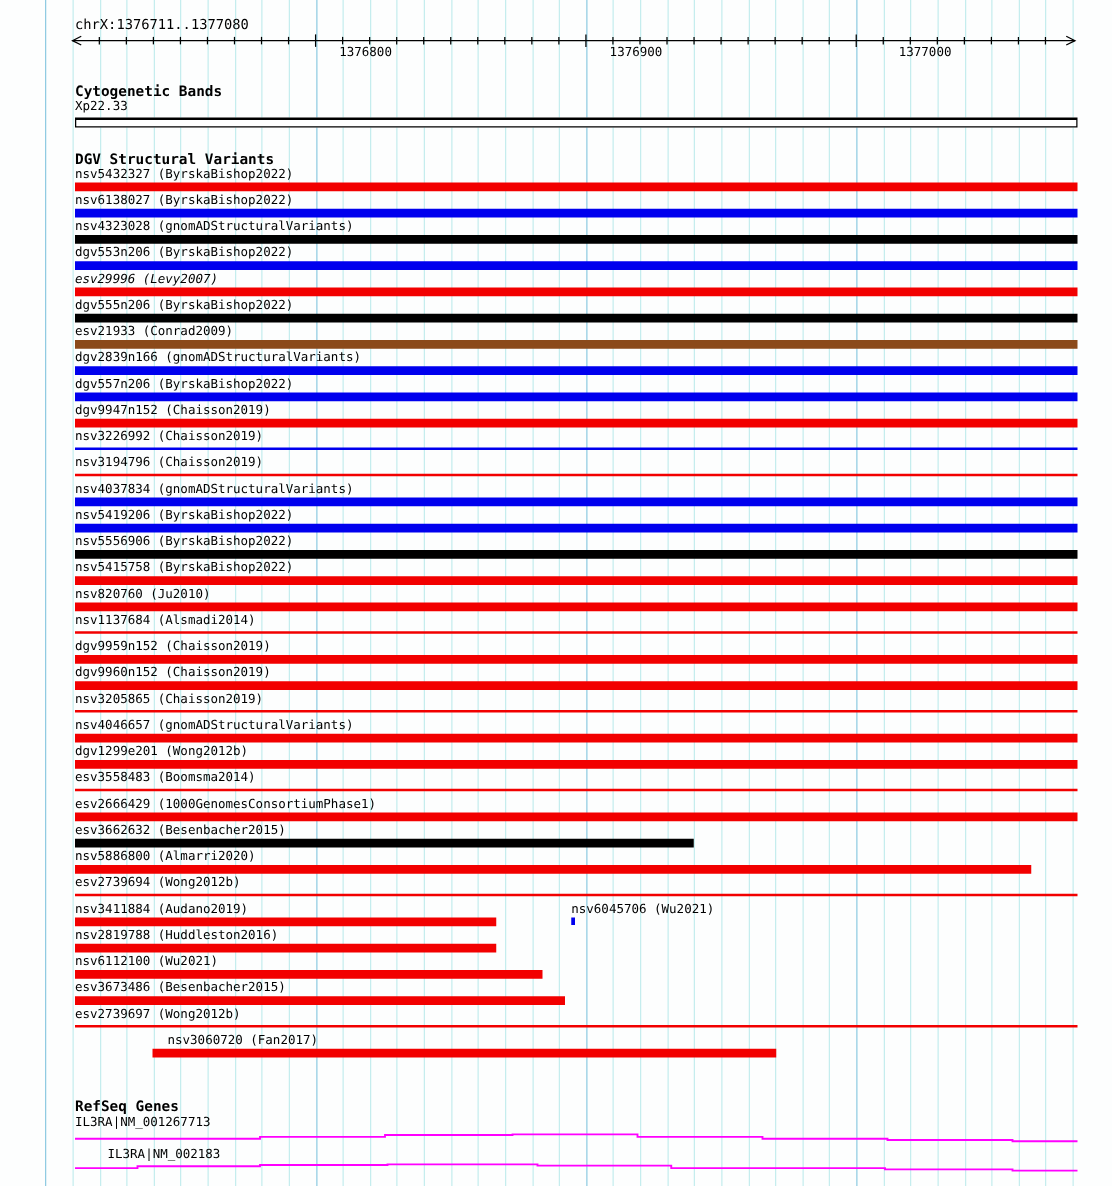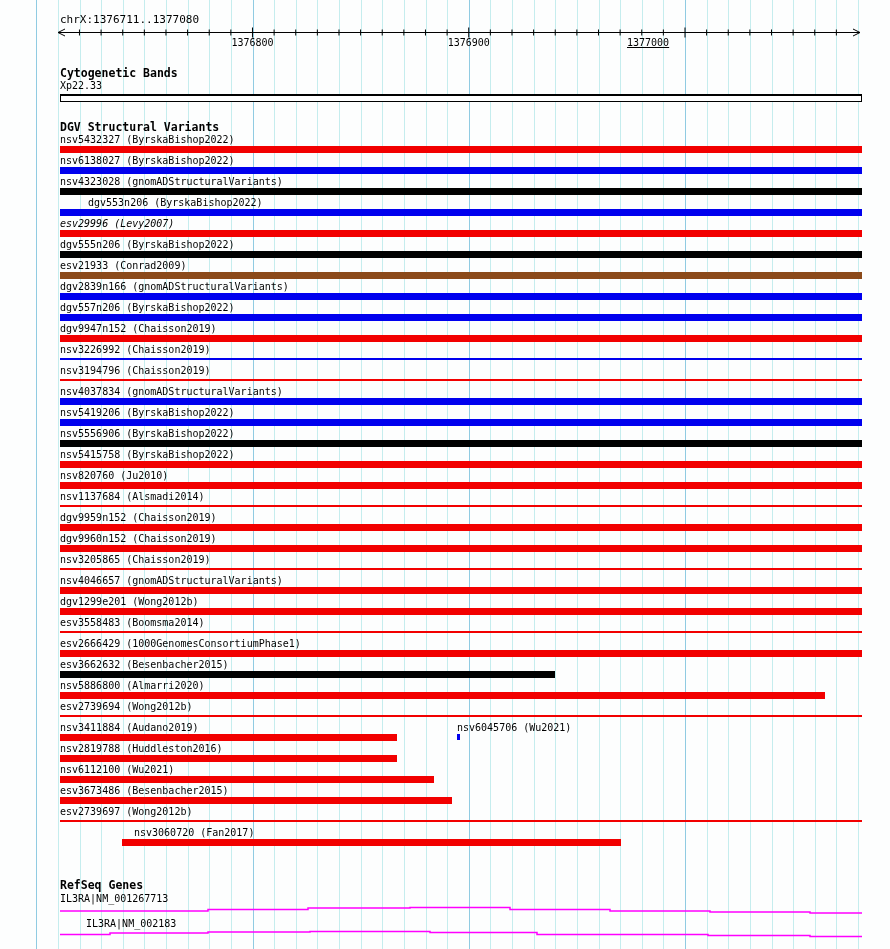--- a/index.html
+++ b/index.html
@@ -3,21 +3,21 @@
 <meta charset="utf-8">
 <style>
   html,body{margin:0;padding:0;background:#ffffff;}
   .canvas{
     position:relative;width:890px;height:949px;background:#fdfefe;
     overflow:hidden;font-family:"DejaVu Sans Mono","Liberation Mono",monospace;color:#000;
   }
   .abs{position:absolute;}
   .lbl{position:absolute;font-size:10px;line-height:11px;white-space:pre;}
   .hdr{position:absolute;font-size:11.5px;line-height:12px;font-weight:bold;white-space:pre;}
-  .ticklbl{position:absolute;font-size:10px;line-height:11px;white-space:pre;}
+  .ticklbl{position:absolute;font-size:10px;line-height:11px;white-space:pre;margin-left:40px;}
   .gridline{position:absolute;top:0;width:1px;height:949px;}
   .bar{position:absolute;}
   .bandbox{position:absolute;background:#ffffff;box-sizing:border-box;
     border-top:2px solid #000;border-bottom:1px solid #000;
     border-left:1px solid #000;border-right:1px solid #000;}
   svg.overlay{position:absolute;left:0;top:0;pointer-events:none;}
 </style>
 </head>
 <body>
 
@@ -62,37 +62,37 @@
       <div class="gridline" style="left: 814.7px; background: rgb(197, 237, 238);"></div>
       <div class="gridline" style="left: 836.4px; background: rgb(197, 237, 238);"></div>
       <div class="gridline" style="left: 858px; background: rgb(197, 237, 238);"></div>
     </div>
 
   <div class="lbl" style="left:60px;top:14px;font-size:11px;">chrX:1376711..1377080</div>
 
   <div id="tick-labels" class="abs" style="left:0;top:0;width:890px;height:949px;">
       <div class="ticklbl" style="left: 231.4px; top: 37px;">1376800</div>
       <div class="ticklbl" style="left: 447.7px; top: 37px;">1376900</div>
-      <div class="ticklbl" style="left: 627px; top: 37px; text-decoration: underline;">1377000</div>
+      <div class="ticklbl" style="left: 679px; top: 37px;">1377000</div>
     </div>
 
   <div class="hdr" style="left:60px;top:67px;">Cytogenetic Bands</div>
   <div class="lbl" style="left:60px;top:80px;">Xp22.33</div>
   <div id="band-box" class="bandbox" style="left: 60px; top: 94px; width: 802px; height: 8px;"></div>
 
   <div class="hdr" style="left:60px;top:121px;">DGV Structural Variants</div>
 
   <div id="variant-layer" class="abs" style="left:0;top:0;width:890px;height:949px;">
       <div class="lbl" style="left: 60px; top: 134px;">nsv5432327 (ByrskaBishop2022)</div>
       <div class="bar" style="left: 60px; width: 802px; top: 146px; height: 7px; background: rgb(242, 0, 0);"></div>
       <div class="lbl" style="left: 60px; top: 155px;">nsv6138027 (ByrskaBishop2022)</div>
       <div class="bar" style="left: 60px; width: 802px; top: 167px; height: 7px; background: rgb(0, 0, 238);"></div>
       <div class="lbl" style="left: 60px; top: 176px;">nsv4323028 (gnomADStructuralVariants)</div>
       <div class="bar" style="left: 60px; width: 802px; top: 188px; height: 7px; background: rgb(0, 0, 0);"></div>
-      <div class="lbl" style="left: 60px; top: 197px; padding-left: 28px;">dgv553n206 (ByrskaBishop2022)</div>
+      <div class="lbl" style="left: 60px; top: 197px;">dgv553n206 (ByrskaBishop2022)</div>
       <div class="bar" style="left: 60px; width: 802px; top: 209px; height: 7px; background: rgb(0, 0, 238);"></div>
       <div class="lbl" style="left: 60px; top: 218px; font-style: italic;">esv29996 (Levy2007)</div>
       <div class="bar" style="left: 60px; width: 802px; top: 230px; height: 7px; background: rgb(242, 0, 0);"></div>
       <div class="lbl" style="left: 60px; top: 239px;">dgv555n206 (ByrskaBishop2022)</div>
       <div class="bar" style="left: 60px; width: 802px; top: 251px; height: 7px; background: rgb(0, 0, 0);"></div>
       <div class="lbl" style="left: 60px; top: 260px;">esv21933 (Conrad2009)</div>
       <div class="bar" style="left: 60px; width: 802px; top: 272px; height: 7px; background: rgb(139, 74, 26);"></div>
       <div class="lbl" style="left: 60px; top: 281px;">dgv2839n166 (gnomADStructuralVariants)</div>
       <div class="bar" style="left: 60px; width: 802px; top: 293px; height: 7px; background: rgb(0, 0, 238);"></div>
       <div class="lbl" style="left: 60px; top: 302px;">dgv557n206 (ByrskaBishop2022)</div>

